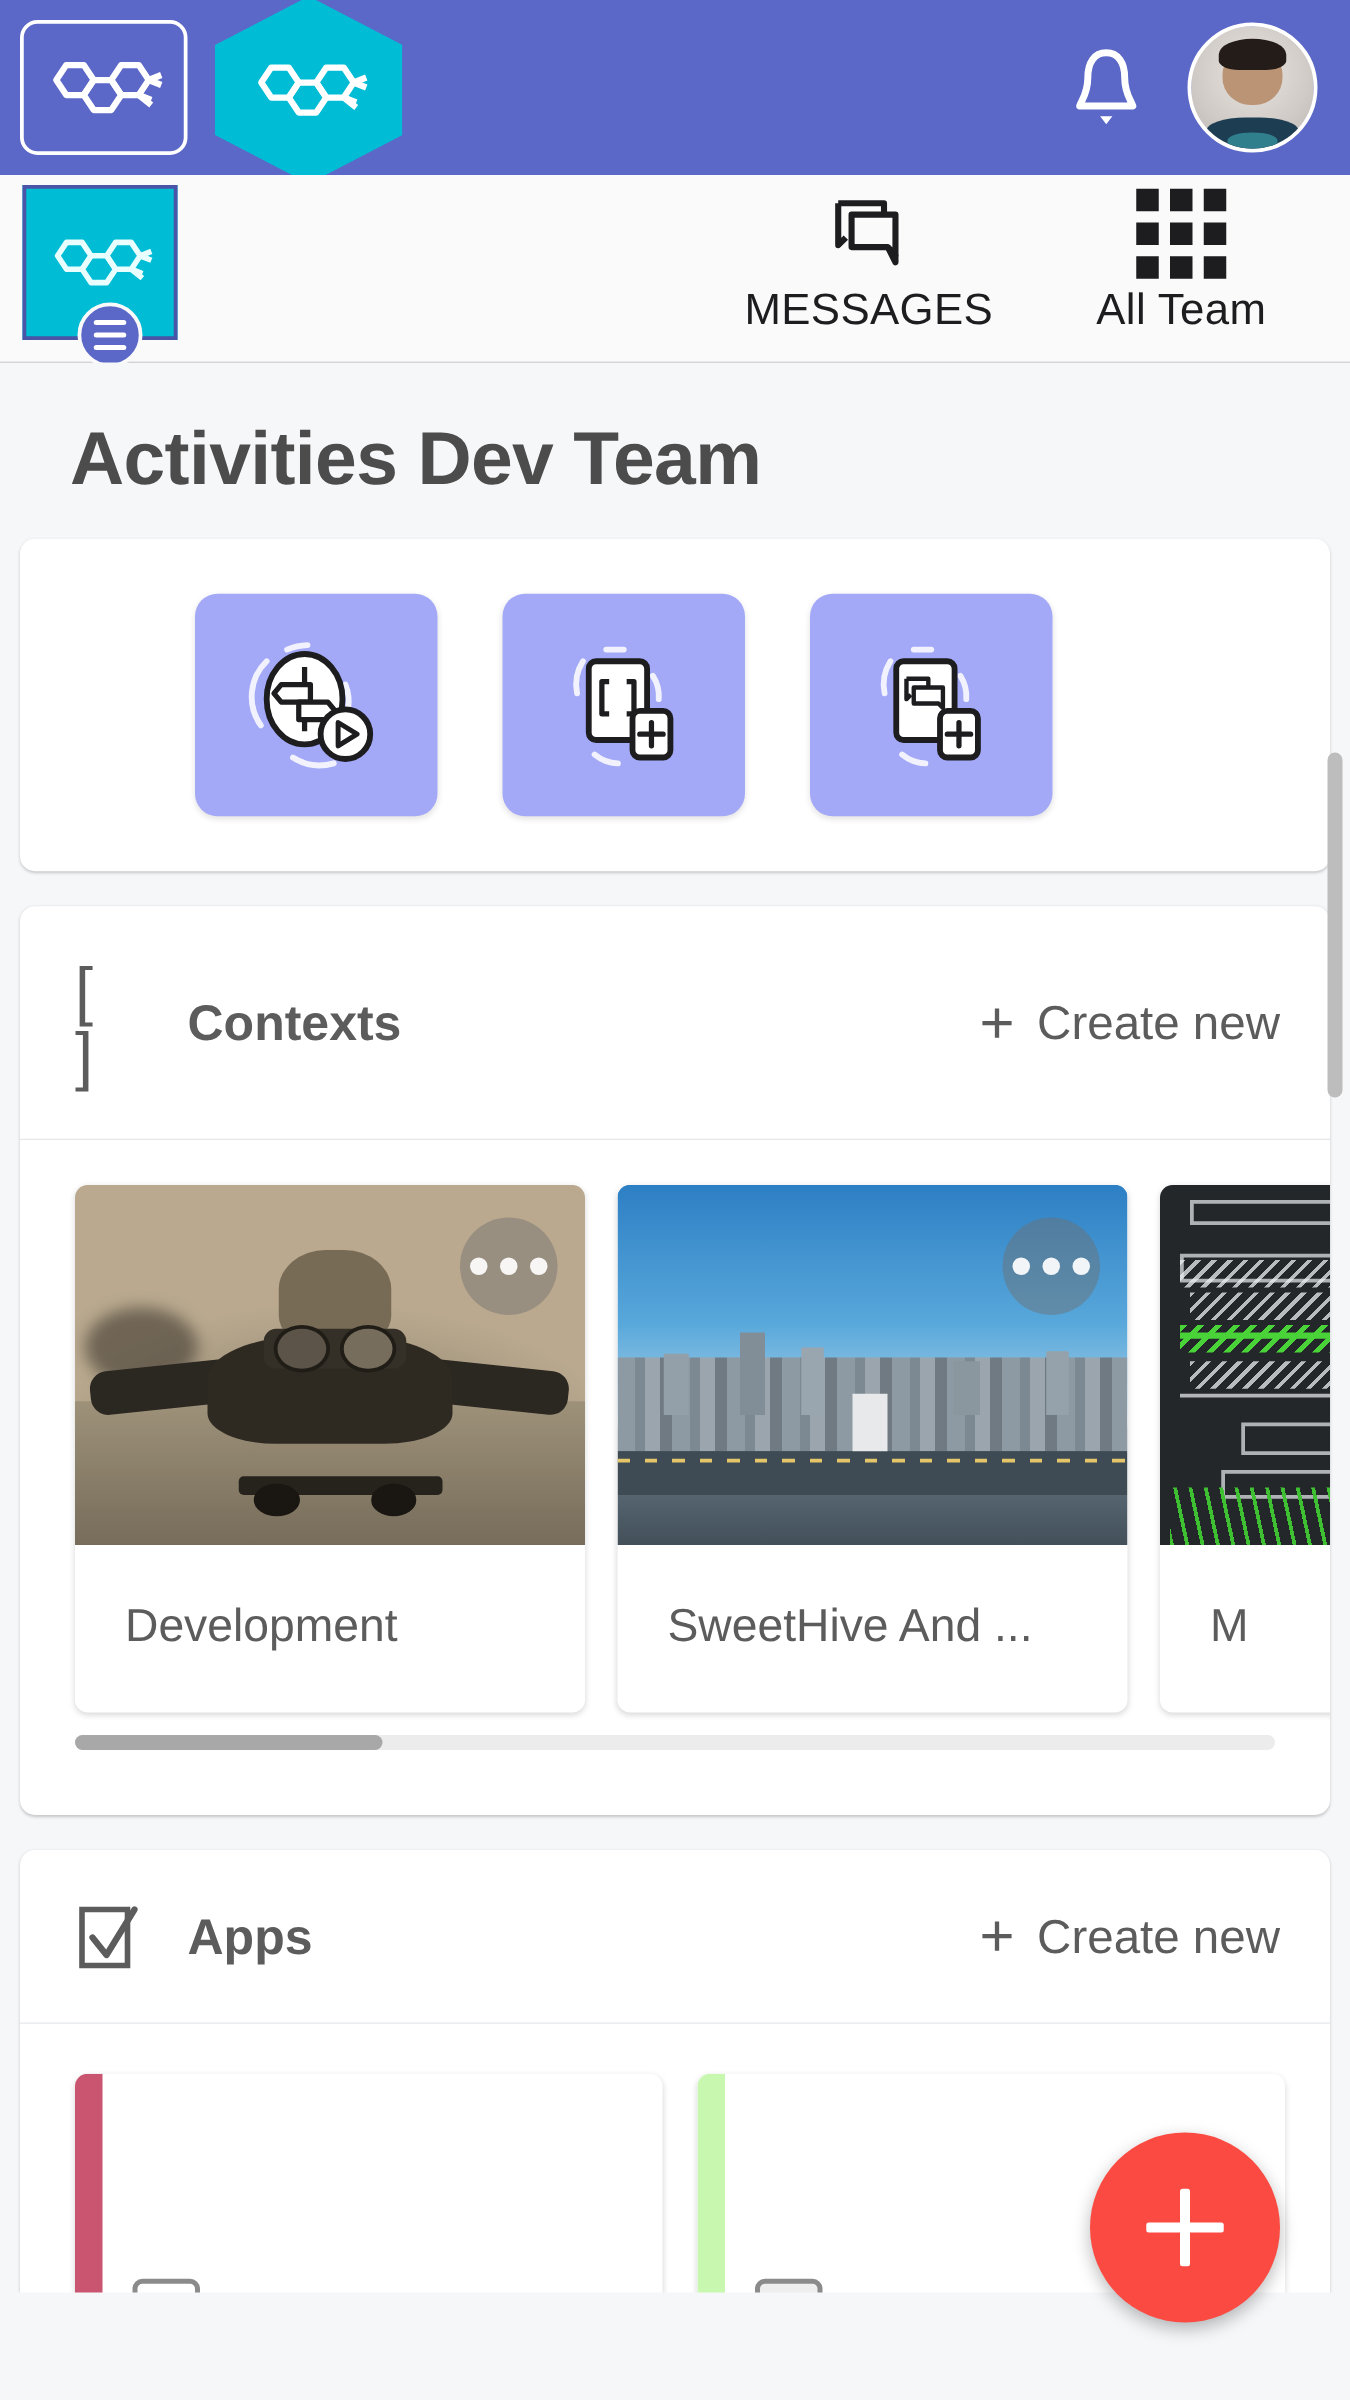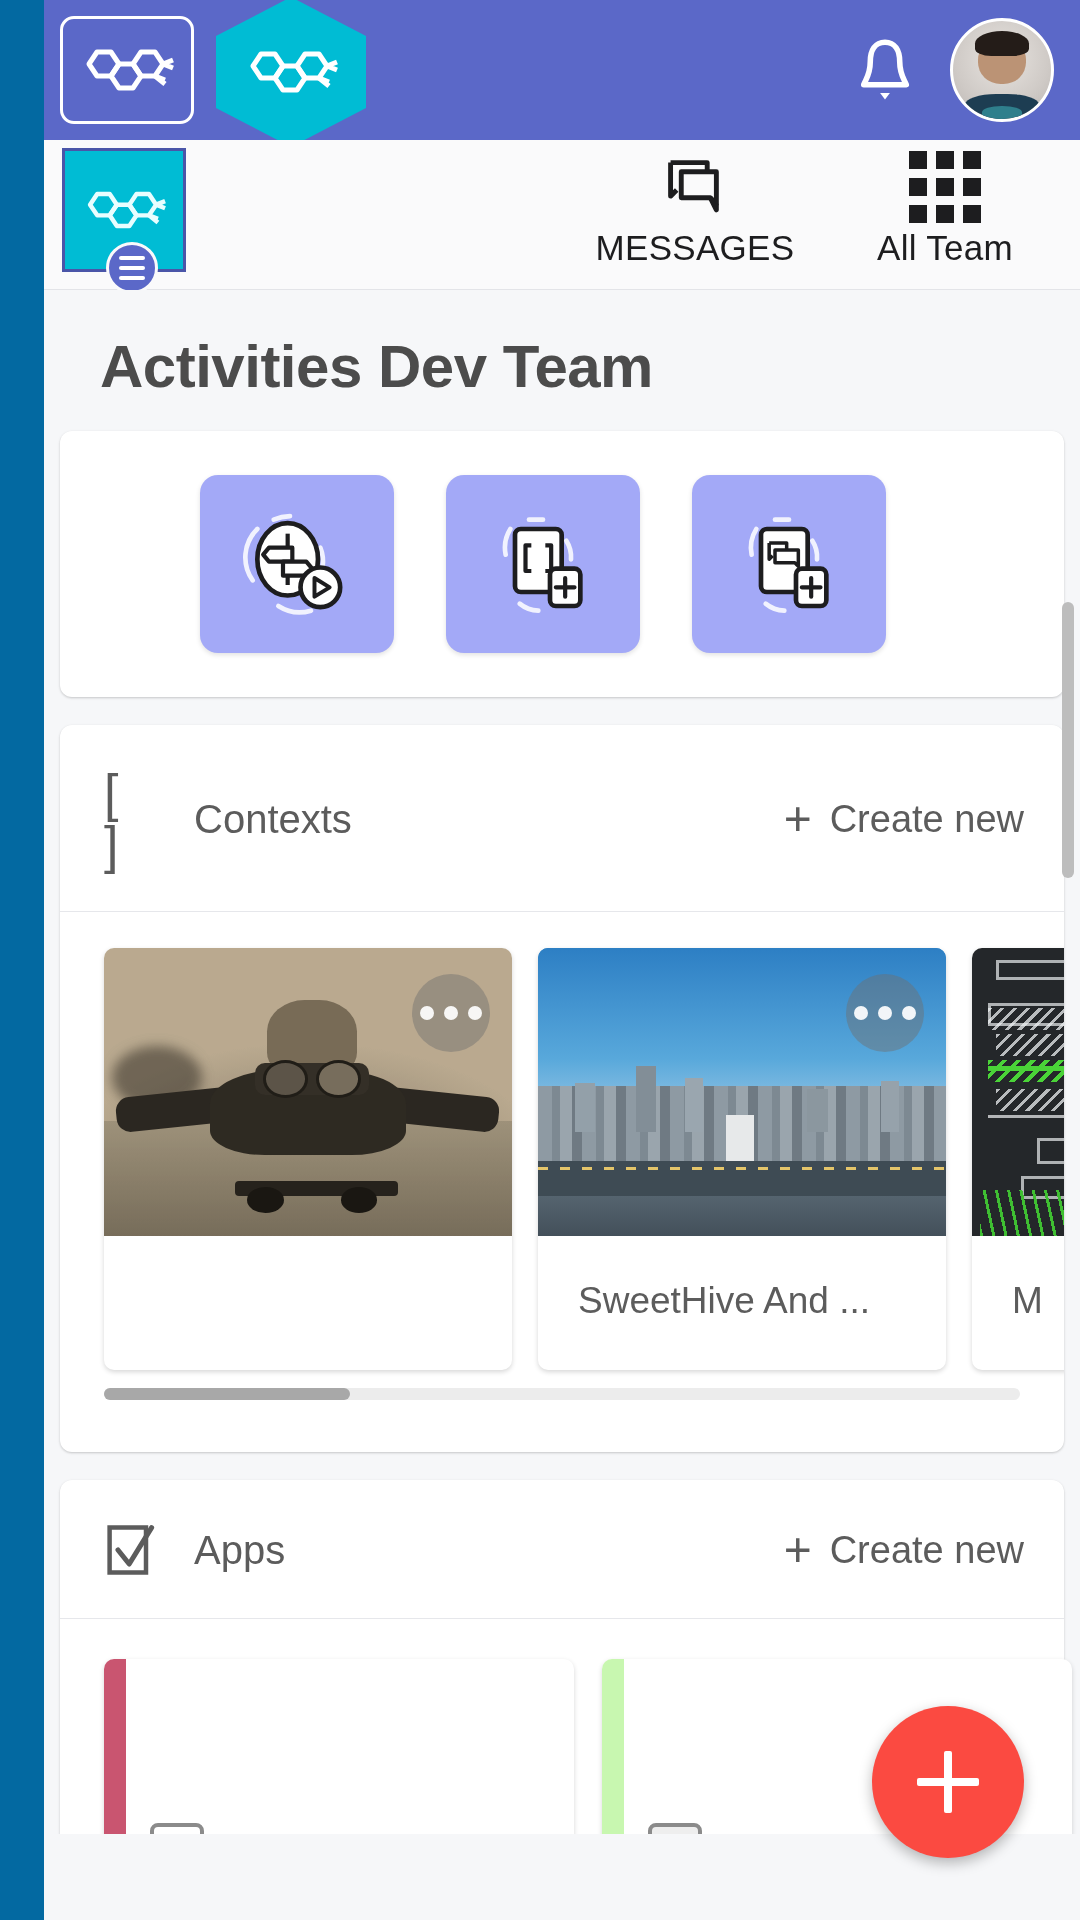--- a/index.html
+++ b/index.html
@@ -2,21 +2,21 @@
 <html><head>
 <meta charset="utf-8">
 <style>
   * { box-sizing: border-box; margin: 0; padding: 0; }
   html, body {
     width: 1080px; height: 1920px;
     font-family: "Liberation Sans", sans-serif;
     background: #f5f6f8;
     overflow: hidden;
   }
-  .screen { position: relative; width: 1080px; height: 1920px; background: #0369a1; padding-left: 44px; }
+  .screen { position: relative; width: 1080px; height: 1920px; background: #000000; }
 
   
   .topbar {
     position: relative; height: 140px; background: #5b68c8;
     display: flex; align-items: center; overflow: hidden;
   }
   .brand-box {
     width: 134px; height: 108px; margin-left: 16px;
     border: 3px solid #ffffff; border-radius: 14px;
     display: flex; align-items: center; justify-content: center;
@@ -90,21 +90,21 @@
     display: flex; align-items: center; justify-content: center;
     box-shadow: 0 2px 5px rgba(0,0,0,0.12);
   }
 
   
   .sec-head {
     display: flex; align-items: center; justify-content: space-between;
     padding: 42px 40px 40px 44px; border-bottom: 1px solid #e6e7eb;
   }
   .sec-head-left { display: flex; align-items: center; gap: 34px; }
-  .sec-title { font-size: 40px; font-weight: normal; color: #5c5c5c; }
+  .sec-title { font-size: 40px; font-weight: bold; color: #5c5c5c; }
   .sec-icon { width: 56px; display:flex; align-items:center; justify-content:center; }
   .bracket-icon { font-size: 52px; color: #5c5c5c; font-weight: 300; letter-spacing: 6px; line-height: 1; }
   .create-new { display: flex; align-items: center; gap: 18px; }
   .create-new .plus { font-size: 48px; color: #5c5c5c; font-weight: 300; line-height: 1; }
   .create-new .txt { font-size: 38px; color: #5c5c5c; }
 
   
   .carousel { position: relative; padding: 36px 0 18px 0; overflow: hidden; }
   .carousel-track { display: flex; gap: 26px; padding-left: 44px; }
   .ctx-card {
@@ -393,20 +393,21 @@
                 <span class="board"></span>
                   <span class="w1"></span>
                   <span class="w2"></span>
               </div>
               <div class="ctx-more">
                 <i></i>
                 <i></i>
                 <i></i>
               </div>
             </div>
+            <div class="ctx-label">Development</div>
           </div>
 
           <div class="ctx-card">
             <div class="ctx-thumb">
               <div class="art-city">
                 <span class="sky"></span>
                   <span class="skyline"></span>
                 <span class="b1"></span>
                   <span class="b2"></span>
                   <span class="b3"></span>

